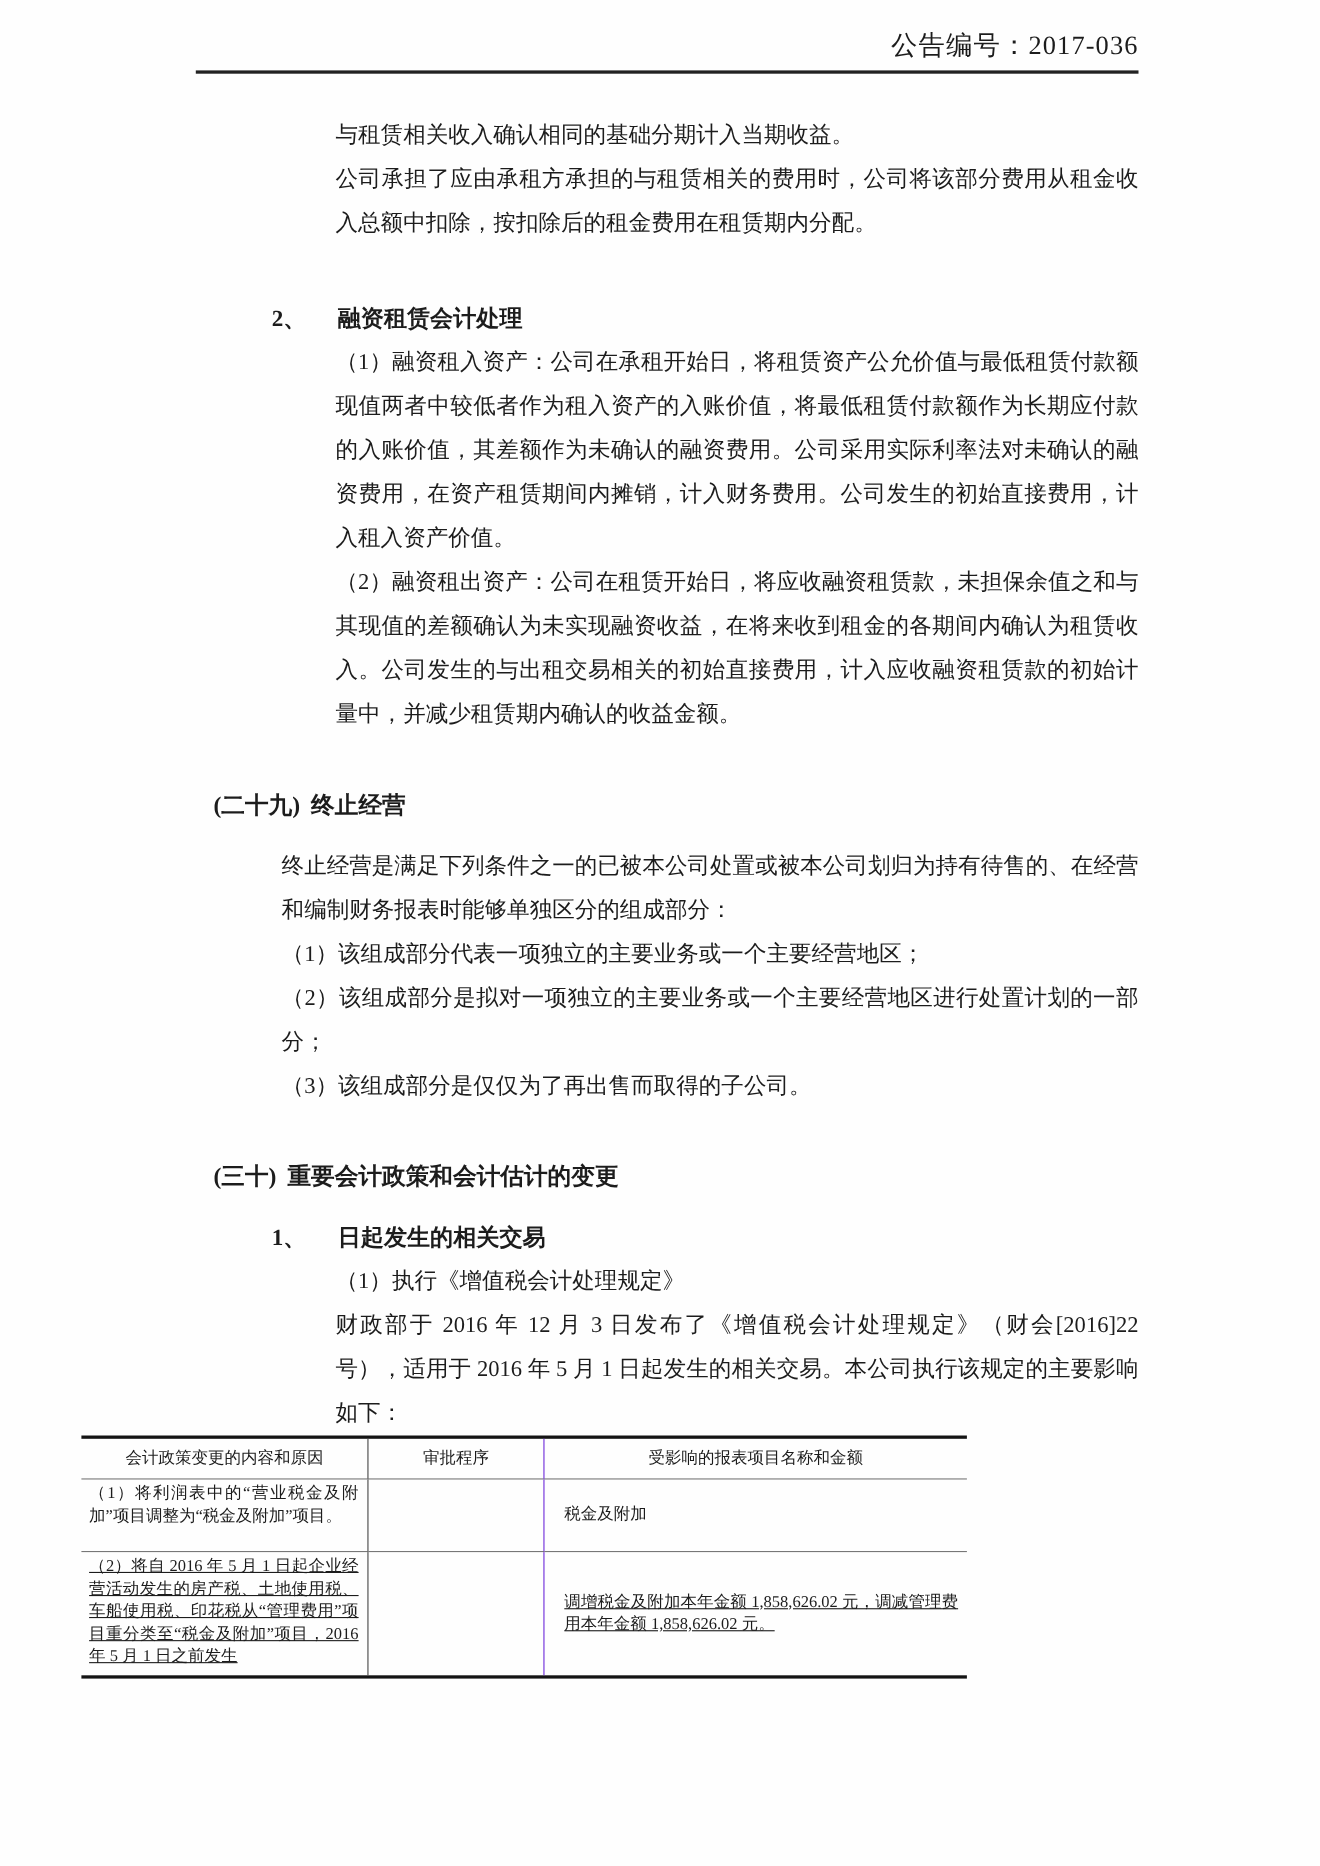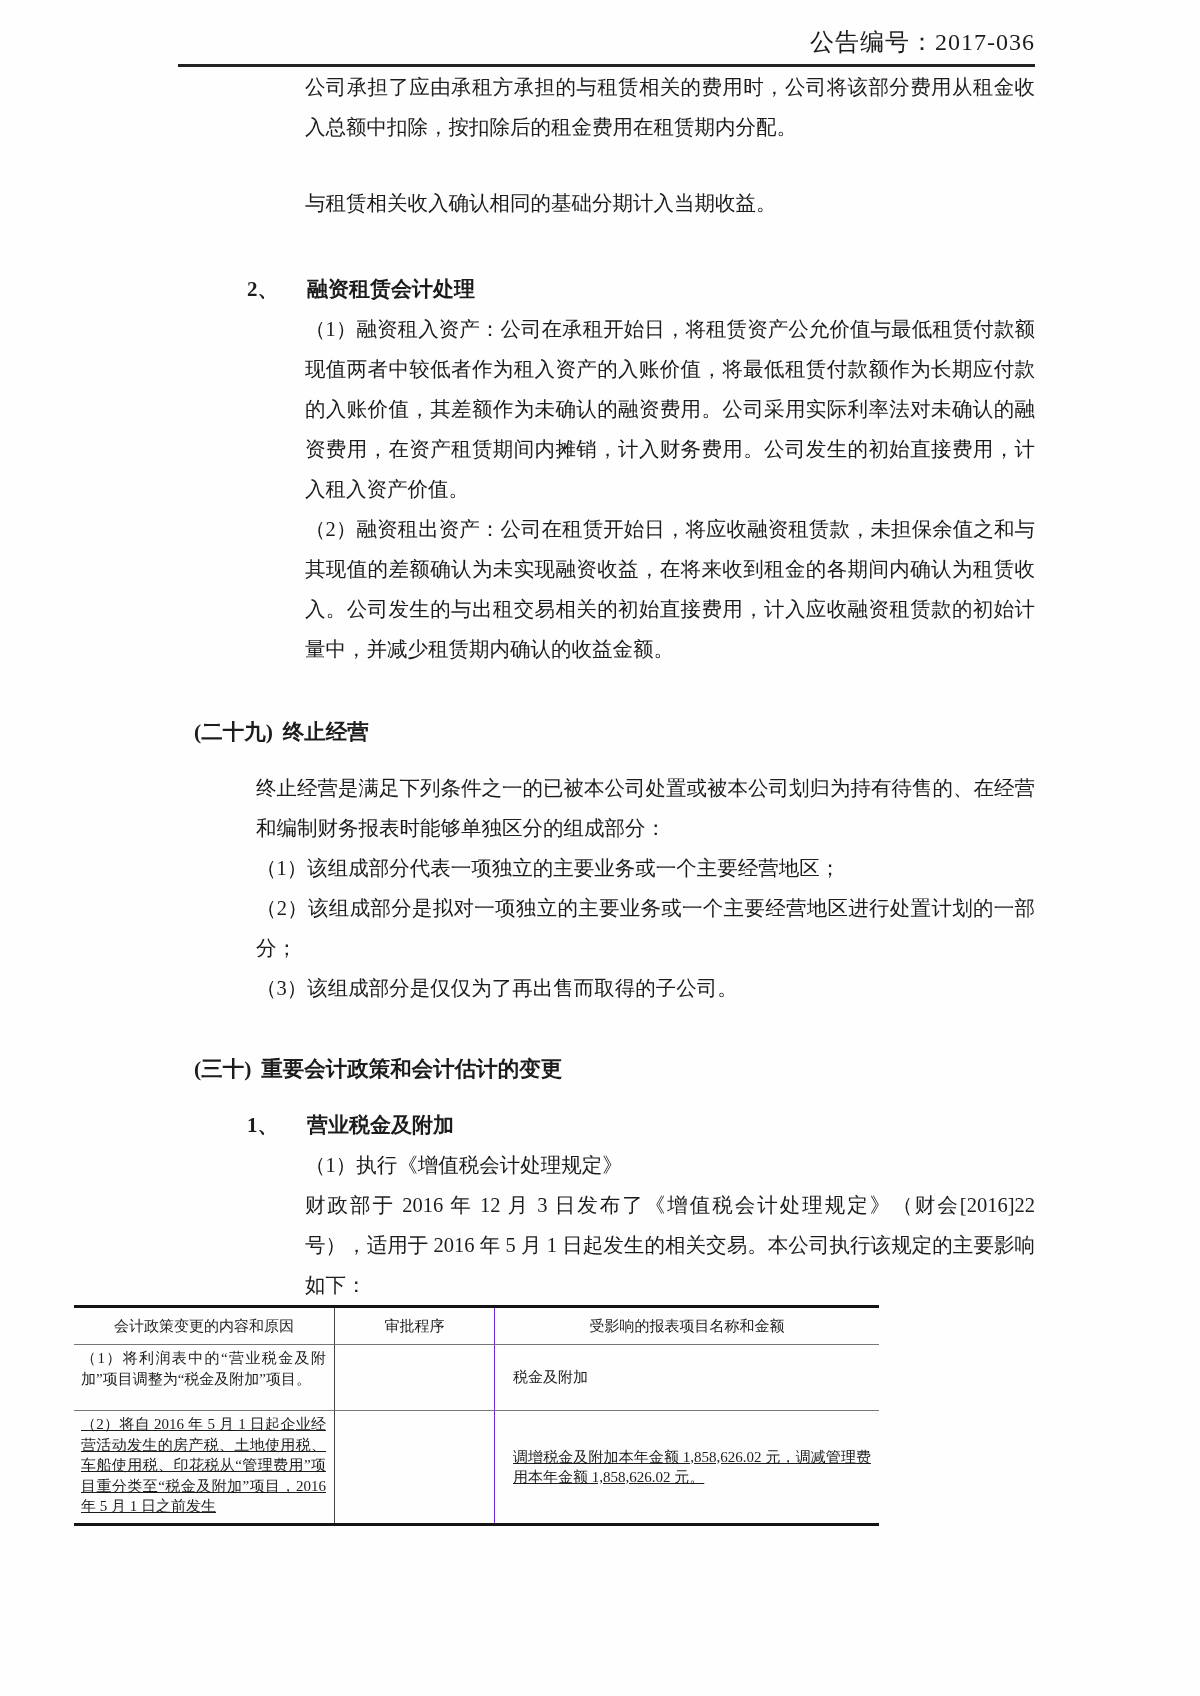--- a/index.html
+++ b/index.html
@@ -91,42 +91,42 @@
 </head>
 <body>
 
 <div class="page">
 
   <div class="margins">
     <div class="hdr">
       <span class="ann">公告编号：2017-036</span>
     </div>
 
+    <p class="body p-std mt-p1">与租赁相关收入确认相同的基础分期计入当期收益。</p>
     <p class="body p-std">公司承担了应由承租方承担的与租赁相关的费用时，公司将该部分费用从租金收入总额中扣除，按扣除后的租金费用在租赁期内分配。</p>
-    <p class="body p-std mt-p1">与租赁相关收入确认相同的基础分期计入当期收益。</p>
 
     <p class="h-num mt-sec2">
       <span class="num">2、</span><span>融资租赁会计处理</span>
     </p>
     <p class="body p-std">（1）融资租入资产：公司在承租开始日，将租赁资产公允价值与最低租赁付款额现值两者中较低者作为租入资产的入账价值，将最低租赁付款额作为长期应付款的入账价值，其差额作为未确认的融资费用。公司采用实际利率法对未确认的融资费用，在资产租赁期间内摊销，计入财务费用。公司发生的初始直接费用，计入租入资产价值。</p>
     <p class="body p-std">（2）融资租出资产：公司在租赁开始日，将应收融资租赁款，未担保余值之和与其现值的差额确认为未实现融资收益，在将来收到租金的各期间内确认为租赁收入。公司发生的与出租交易相关的初始直接费用，计入应收融资租赁款的初始计量中，并减少租赁期内确认的收益金额。</p>
 
     <p class="h-sec mt-sec29">
       <span class="secnum">(二十九)</span><span>终止经营</span>
     </p>
     <p class="body p-sub">终止经营是满足下列条件之一的已被本公司处置或被本公司划归为持有待售的、在经营和编制财务报表时能够单独区分的组成部分：</p>
     <p class="body p-sub">（1）该组成部分代表一项独立的主要业务或一个主要经营地区；</p>
     <p class="body p-sub">（2）该组成部分是拟对一项独立的主要业务或一个主要经营地区进行处置计划的一部分；</p>
     <p class="body p-sub">（3）该组成部分是仅仅为了再出售而取得的子公司。</p>
 
     <p class="h-sec mt-sec30">
       <span class="secnum">(三十)</span><span>重要会计政策和会计估计的变更</span>
     </p>
     <p class="h-num">
-      <span class="num">1、</span><span>营业税金及附加</span>
+      <span class="num">1、</span><span>日起发生的相关交易</span>
     </p>
     <p class="body p-std">（1）执行《增值税会计处理规定》</p>
     <p class="body p-std">财政部于 2016 年 12 月 3 日发布了《增值税会计处理规定》（财会[2016]22 号），适用于 2016 年 5 月 1 日起发生的相关交易。本公司执行该规定的主要影响如下：</p>
   </div>
 
   <div class="acct-table">
     <div class="cell th v1 hline">会计政策变更的内容和原因</div>
     <div class="cell th v2 hline">审批程序</div>
     <div class="cell th hline">受影响的报表项目名称和金额</div>
 

